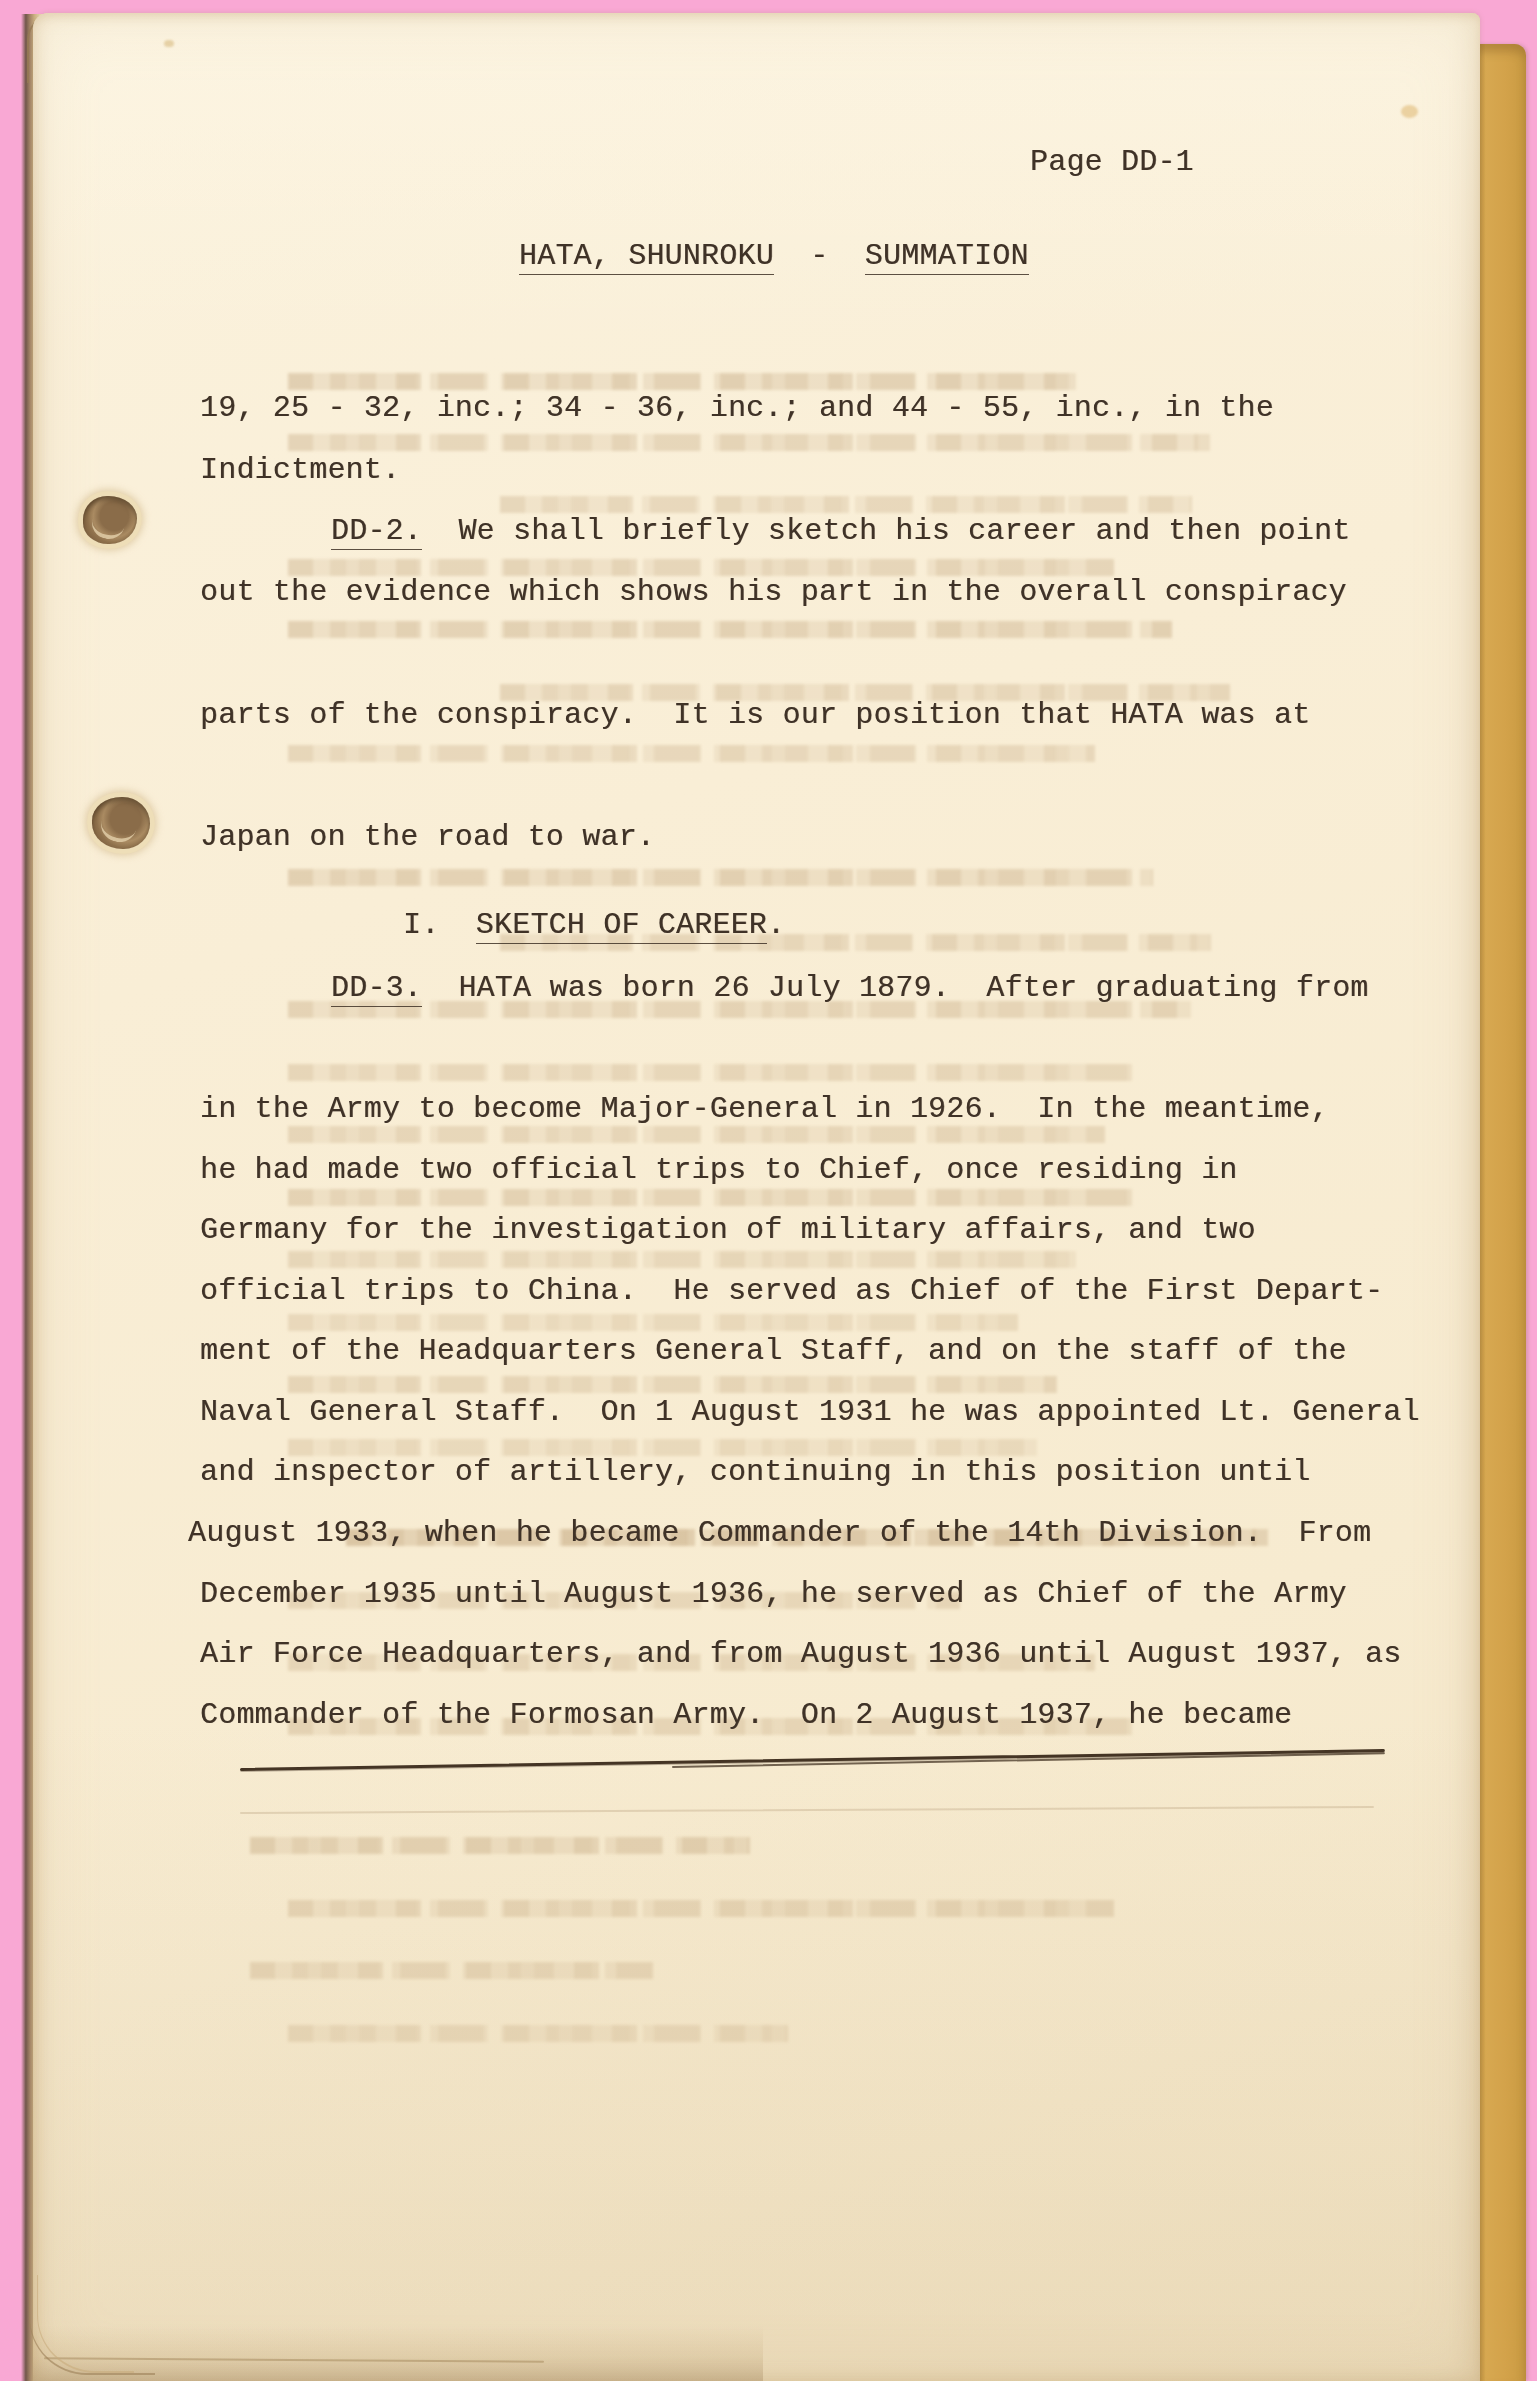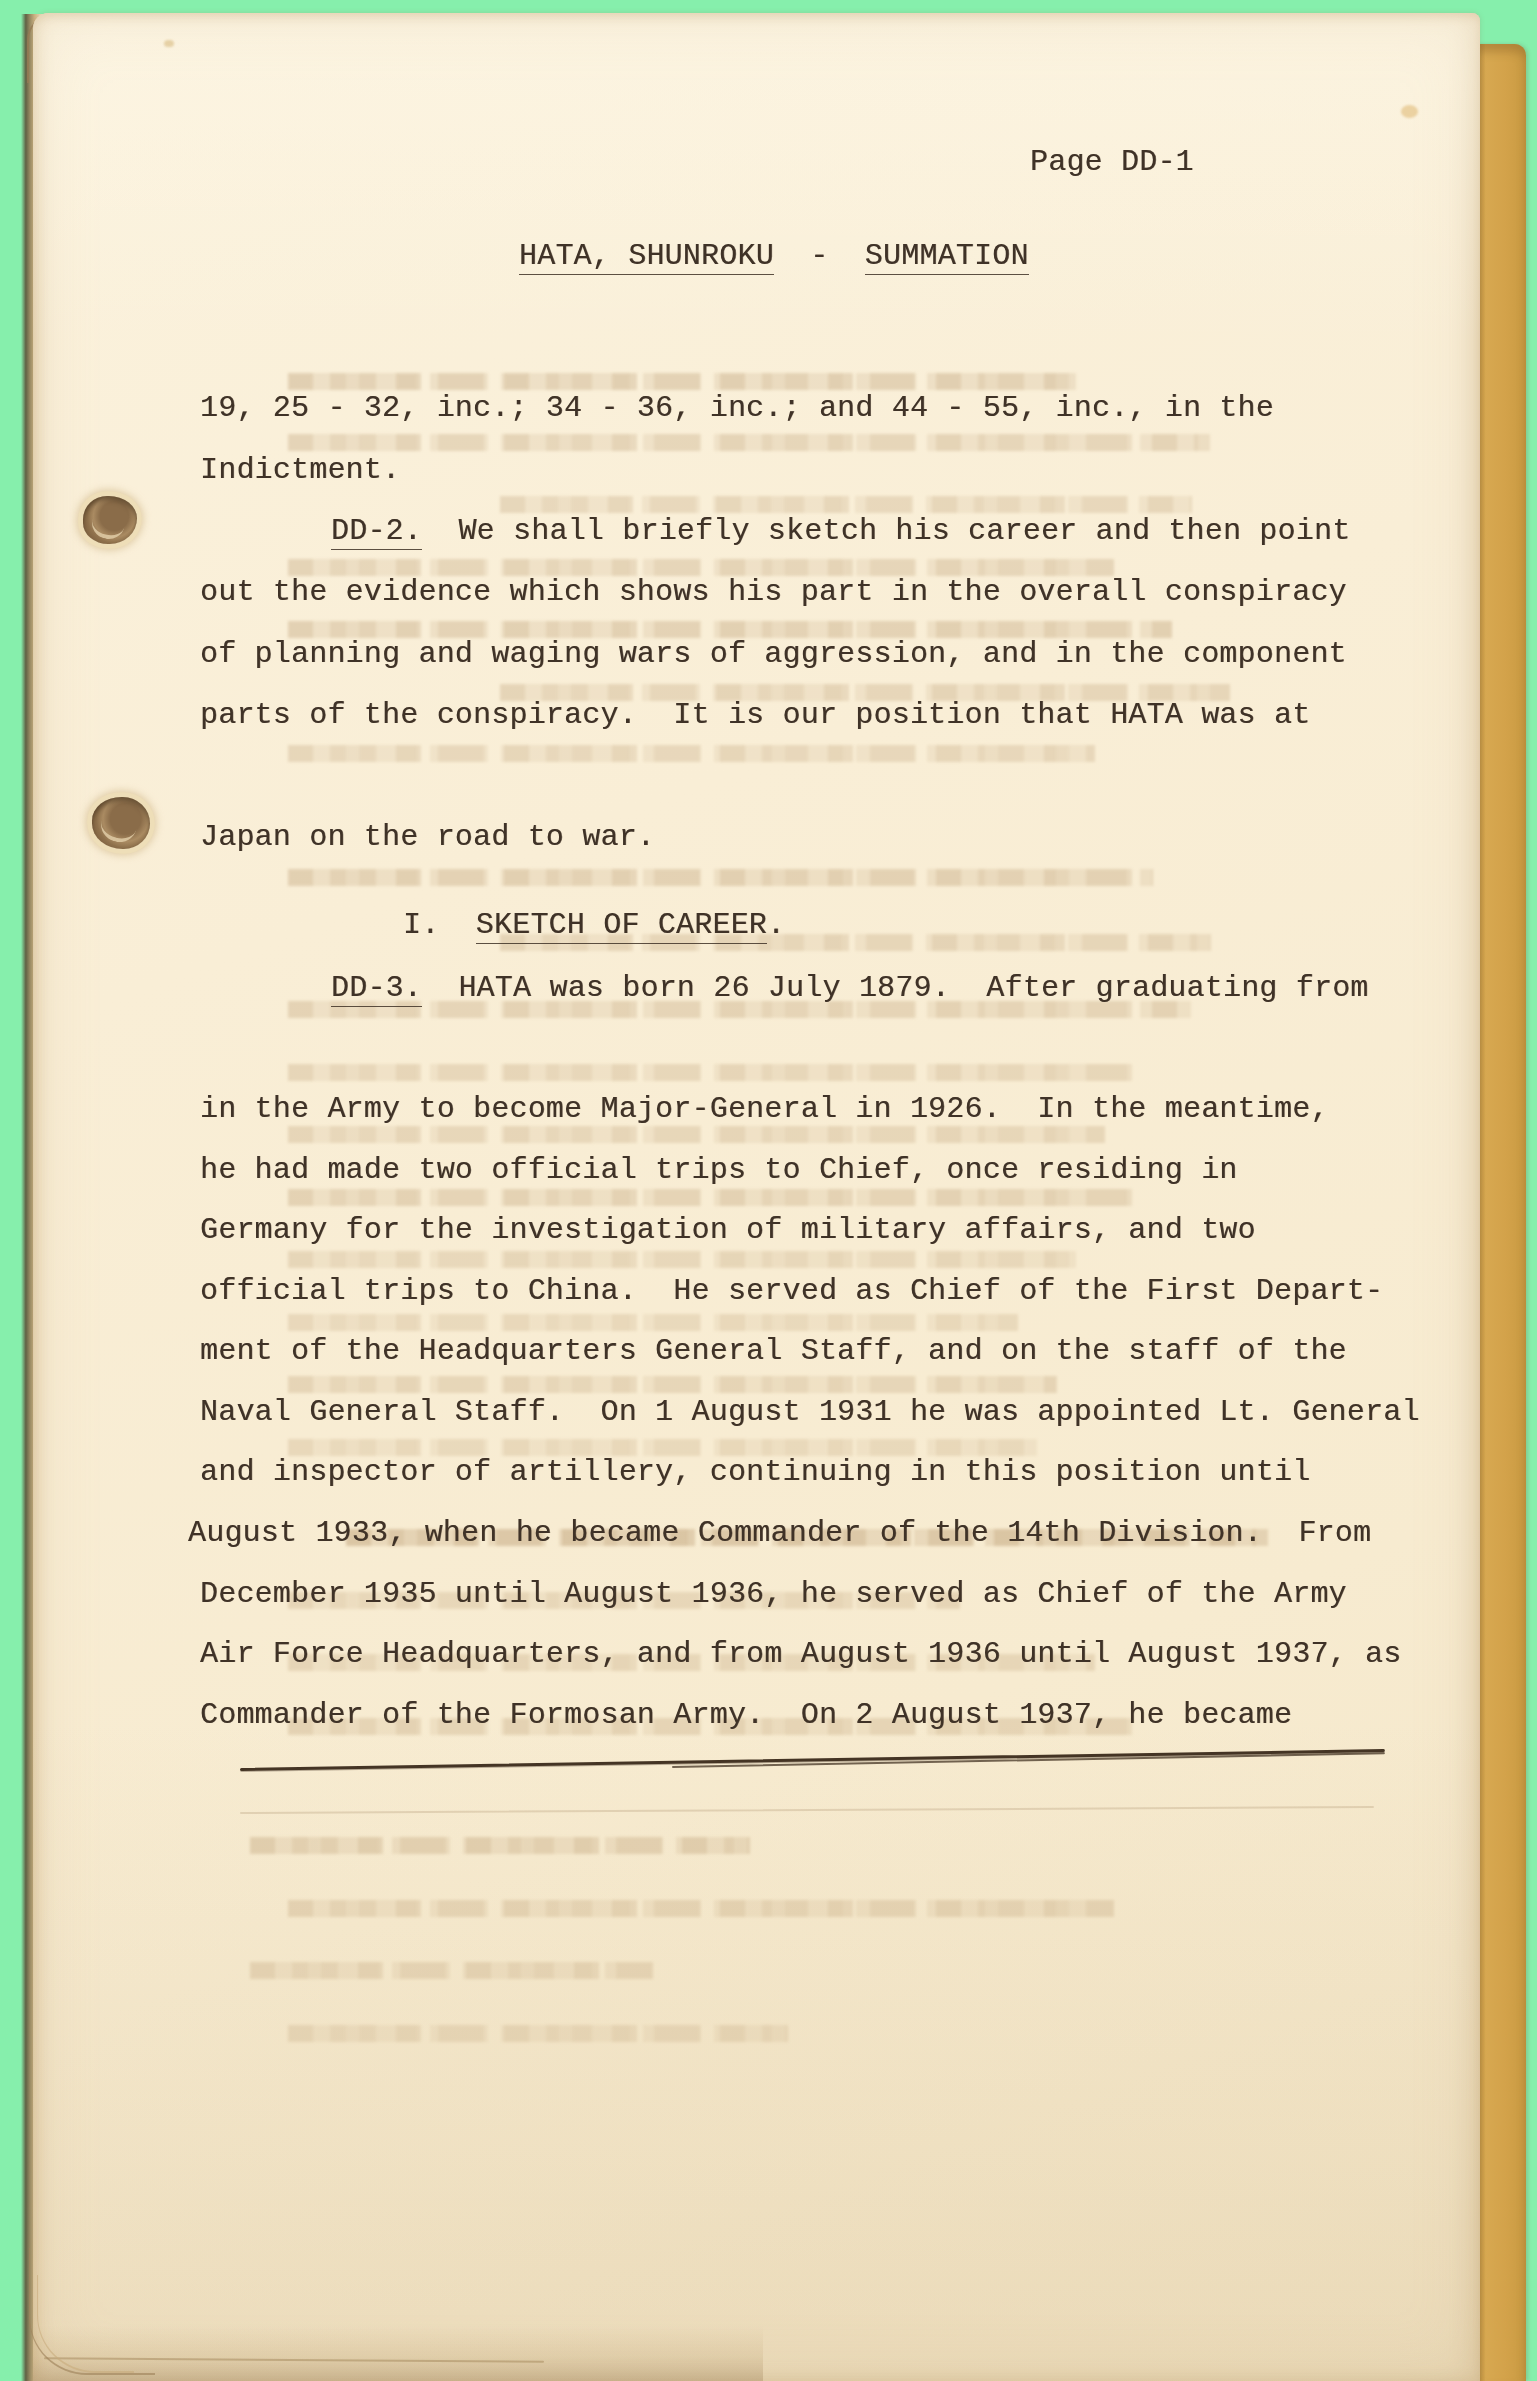--- a/index.html
+++ b/index.html
@@ -1,16 +1,16 @@
 <!DOCTYPE html>
 <html><head>
 <meta charset="utf-8">
 <style>
   html,body{margin:0;padding:0;background:#e9e6e2;}
-  #stage{position:relative;width:1537px;height:2382px;background:#86efac;overflow:hidden;
+  #stage{position:relative;width:1537px;height:2382px;background:#f9a8d4;overflow:hidden;
          font-family:"Liberation Mono","DejaVu Sans Mono",monospace;}
   
   .backing-card{position:absolute;left:1476px;top:44px;width:50px;height:2337px;z-index:1;
       background:linear-gradient(90deg,#b08434 0px,#d7a851 9.6px,#d3a24a 60%,#c89a42 100%);
       border-radius:0 11.5px 0 0;box-shadow:inset 0 7.7px 9.6px rgba(140,100,40,.45),1.9px 0 3.8px rgba(120,100,70,.25);}
   .pink-sliver{position:absolute;left:1473px;top:288px;width:3.8px;height:2093px;z-index:2;
       background:rgba(186,92,116,.45);}
   .stack-edge-left{position:absolute;left:21px;top:14.4px;width:25px;height:2367px;z-index:2;
       background:linear-gradient(90deg,rgba(90,72,50,0) 0px,rgba(90,72,50,.85) 4.8px,rgba(150,124,88,.9) 8.6px,
       rgba(203,177,130,1) 13.4px,rgba(233,216,176,1) 19px,rgba(247,235,210,1) 25px);}
@@ -96,21 +96,20 @@
 
   <div class="tline" style="left:1030px;top:144px">Page DD-1</div>
 
   <div class="tline" style="left:519px;top:238px"><span class="ul">HATA, SHUNROKU</span><span>  -  </span><span class="ul">SUMMATION</span></div>
 
   <div class="tline" style="left:200px;top:390px">19, 25 - 32, inc.; 34 - 36, inc.; and 44 - 55, inc., in the</div>
   <div class="tline" style="left:200px;top:452px">Indictment.</div>
 
   <div class="tline" style="left:331px;top:513px"><span class="ul">DD-2.</span><span>  We shall briefly sketch his career and then point</span></div>
   <div class="tline" style="left:200px;top:574px">out the evidence which shows his part in the overall conspiracy</div>
-  <div class="tline" style="left:200px;top:636px">of planning and waging wars of aggression, and in the component</div>
   <div class="tline" style="left:200px;top:697px">parts of the conspiracy.  It is our position that HATA was at</div>
   <div class="tline" style="left:200px;top:819px">Japan on the road to war.</div>
 
   <div class="tline" style="left:403px;top:907px"><span>I.</span><span>  </span><span class="ul">SKETCH OF CAREER</span><span>.</span></div>
 
   <div class="tline" style="left:331px;top:970px"><span class="ul">DD-3.</span><span>  HATA was born 26 July 1879.  After graduating from</span></div>
   <div class="tline" style="left:200px;top:1091px">in the Army to become Major-General in 1926.  In the meantime,</div>
   <div class="tline" style="left:200px;top:1152px">he had made two official trips to Chief, once residing in</div>
   <div class="tline" style="left:200px;top:1212px">Germany for the investigation of military affairs, and two</div>
   <div class="tline" style="left:200px;top:1273px">official trips to China.  He served as Chief of the First Depart-</div>

